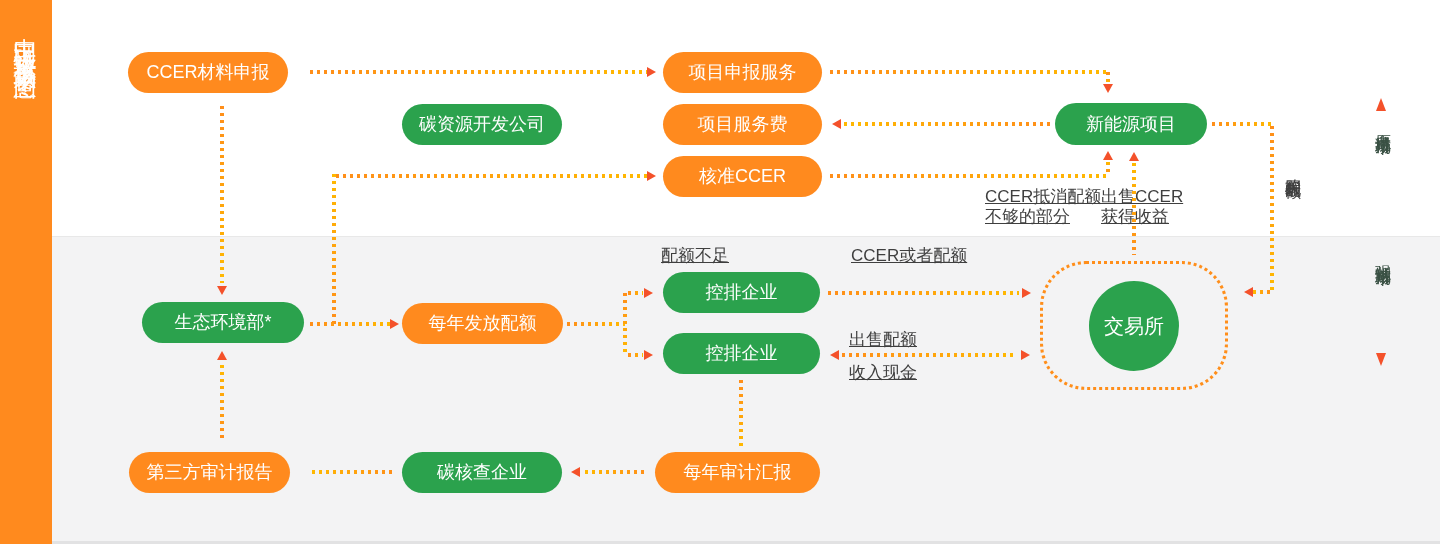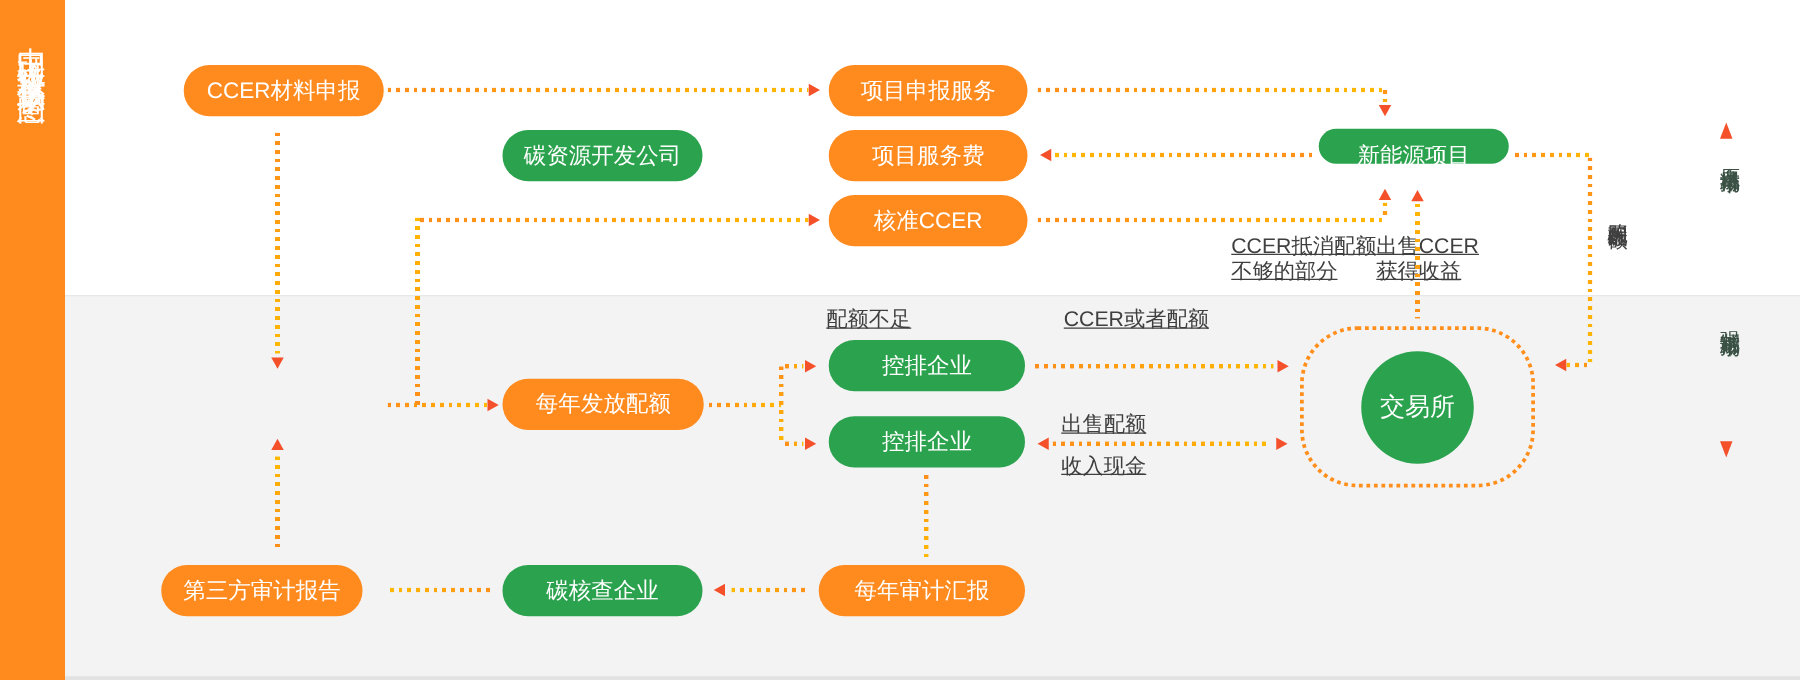--- a/index.html
+++ b/index.html
@@ -56,26 +56,27 @@
 
 <div class="stage">
 
   <div class="gray-band"></div>
   <div class="bottom-edge"></div>
 
   <aside class="sidebar">
     <span class="sidebar-title">中国碳排放权市场示意图</span>
   </aside>
 
-  <div class="pill orange" style="left:147px;top:52px;width:160px">CCER材料申报</div>
+  <div class="pill orange" style="left:128px;top:52px;width:160px">CCER材料申报</div>
   <div class="pill green" style="left:402px;top:104px;width:160px">碳资源开发公司</div>
   <div class="pill orange" style="left:663px;top:52px;width:159px">项目申报服务</div>
   <div class="pill orange" style="left:663px;top:104px;width:159px">项目服务费</div>
   <div class="pill orange" style="left:663px;top:156px;width:159px">核准CCER</div>
-  <div class="pill green" style="left:1055px;top:103px;width:152px;height:28px;line-height:42px">新能源项目</div>
+  <div class="pill green" style="left:1055px;top:103px;width:152px;height:42px;line-height:42px">新能源项目</div>
+  <div class="pill green" style="left:142px;top:302px;width:162px">生态环境部*</div>
   <div class="pill orange" style="left:402px;top:303px;width:161px">每年发放配额</div>
   <div class="pill green" style="left:663px;top:272px;width:157px">控排企业</div>
   <div class="pill green" style="left:663px;top:333px;width:157px">控排企业</div>
   <div class="pill orange" style="left:129px;top:452px;width:161px">第三方审计报告</div>
   <div class="pill green" style="left:402px;top:452px;width:160px">碳核查企业</div>
   <div class="pill orange" style="left:655px;top:452px;width:165px">每年审计汇报</div>
 
   <div class="exchange-box"></div>
   <div class="exchange-circle">交易所</div>
 

